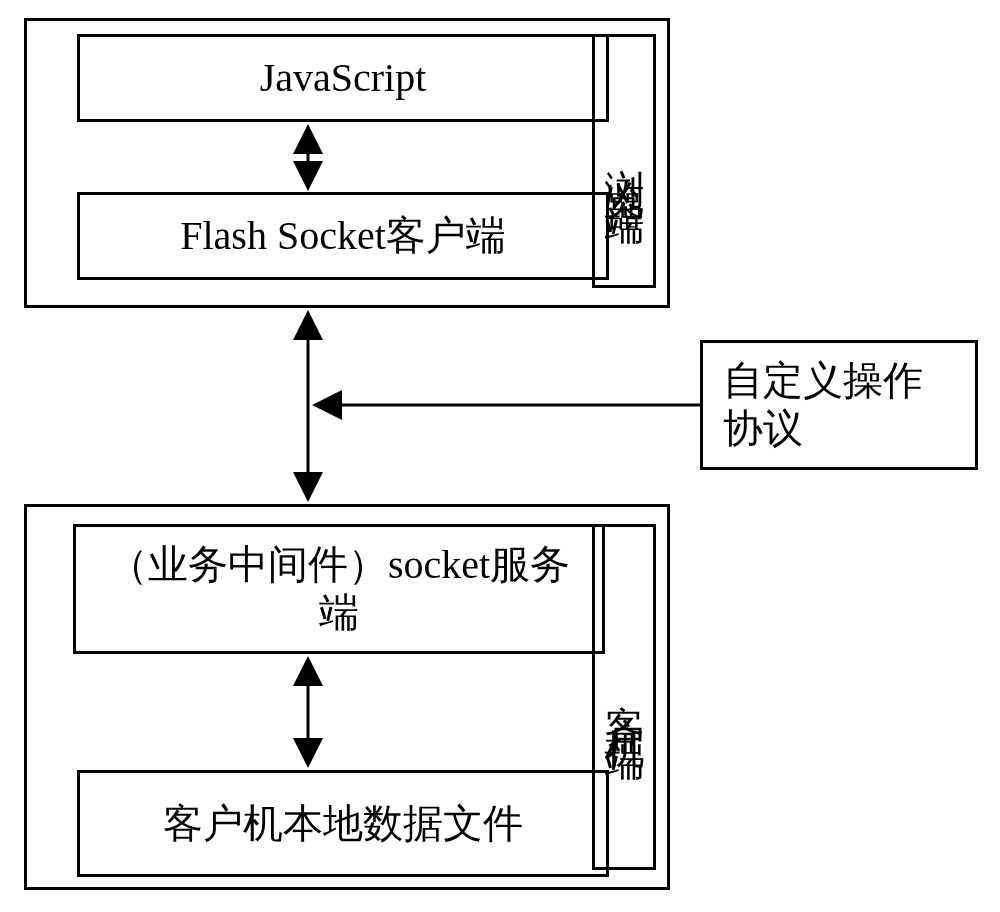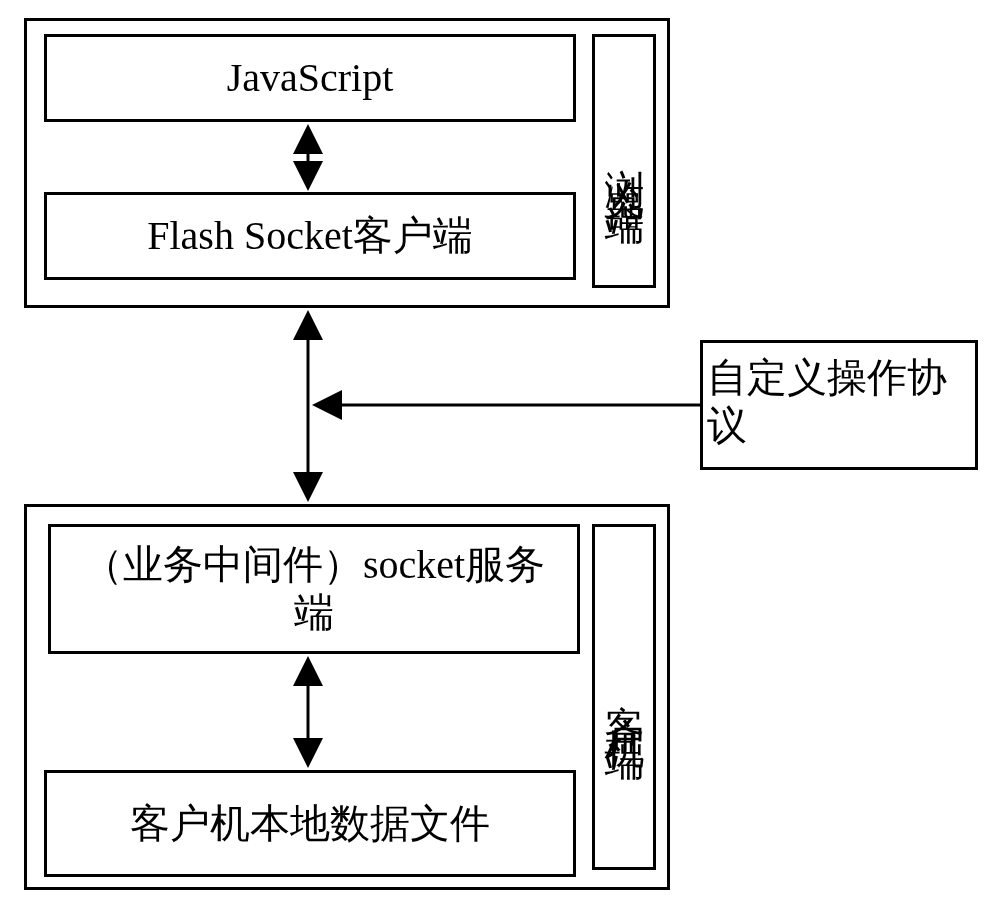--- a/index.html
+++ b/index.html
@@ -21,20 +21,21 @@
     .box {
       position: absolute;
       border: 3px solid #000;
       display: flex;
       align-items: center;
       justify-content: center;
       text-align: center;
       font-size: 40px;
       line-height: 1.2;
       padding: 20px;
+      margin-left: 33px;
     }
     .vertical-label {
       position: absolute;
       border: 3px solid #000;
       display: flex;
       align-items: center;
       justify-content: center;
       font-size: 40px;
       writing-mode: vertical-rl;
       text-orientation: upright;
@@ -42,22 +43,21 @@
       line-height: 1;
     }
     .side-box {
       position: absolute;
       border: 3px solid #000;
       display: flex;
       align-items: center;
       justify-content: center;
       font-size: 40px;
       line-height: 1.2;
-      padding: 4px;
-      font-family: Liberation Mono, monospace;
+      padding: 20px;
     }
     svg.arrows {
       position: absolute;
       top: 0;
       left: 0;
       width: 1000px;
       height: 912px;
       pointer-events: none;
     }
   </style>
@@ -73,21 +73,21 @@
 <div class="box" style="left:44px; top:192px; width:532px; height:88px;">
   <span>Flash Socket客户端</span>
 </div>
 
 <div class="vertical-label" style="left:592px; top:34px; width:64px; height:254px;">
   <span>浏览器端</span>
 </div>
 
 <div class="container" style="left:24px; top:504px; width:646px; height:386px;"></div>
 
-<div class="box" style="left:48px; top:524px; width:532px; height:130px;">
+<div class="box" style="left:40px; top:524px; width:532px; height:130px;">
   <span>（业务中间件）socket服务端</span>
 </div>
 
 <div class="box" style="left:44px; top:770px; width:532px; height:107px;">
   <span>客户机本地数据文件</span>
 </div>
 
 <div class="vertical-label" style="left:592px; top:524px; width:64px; height:346px;">
   <span>客户机端</span>
 </div>

